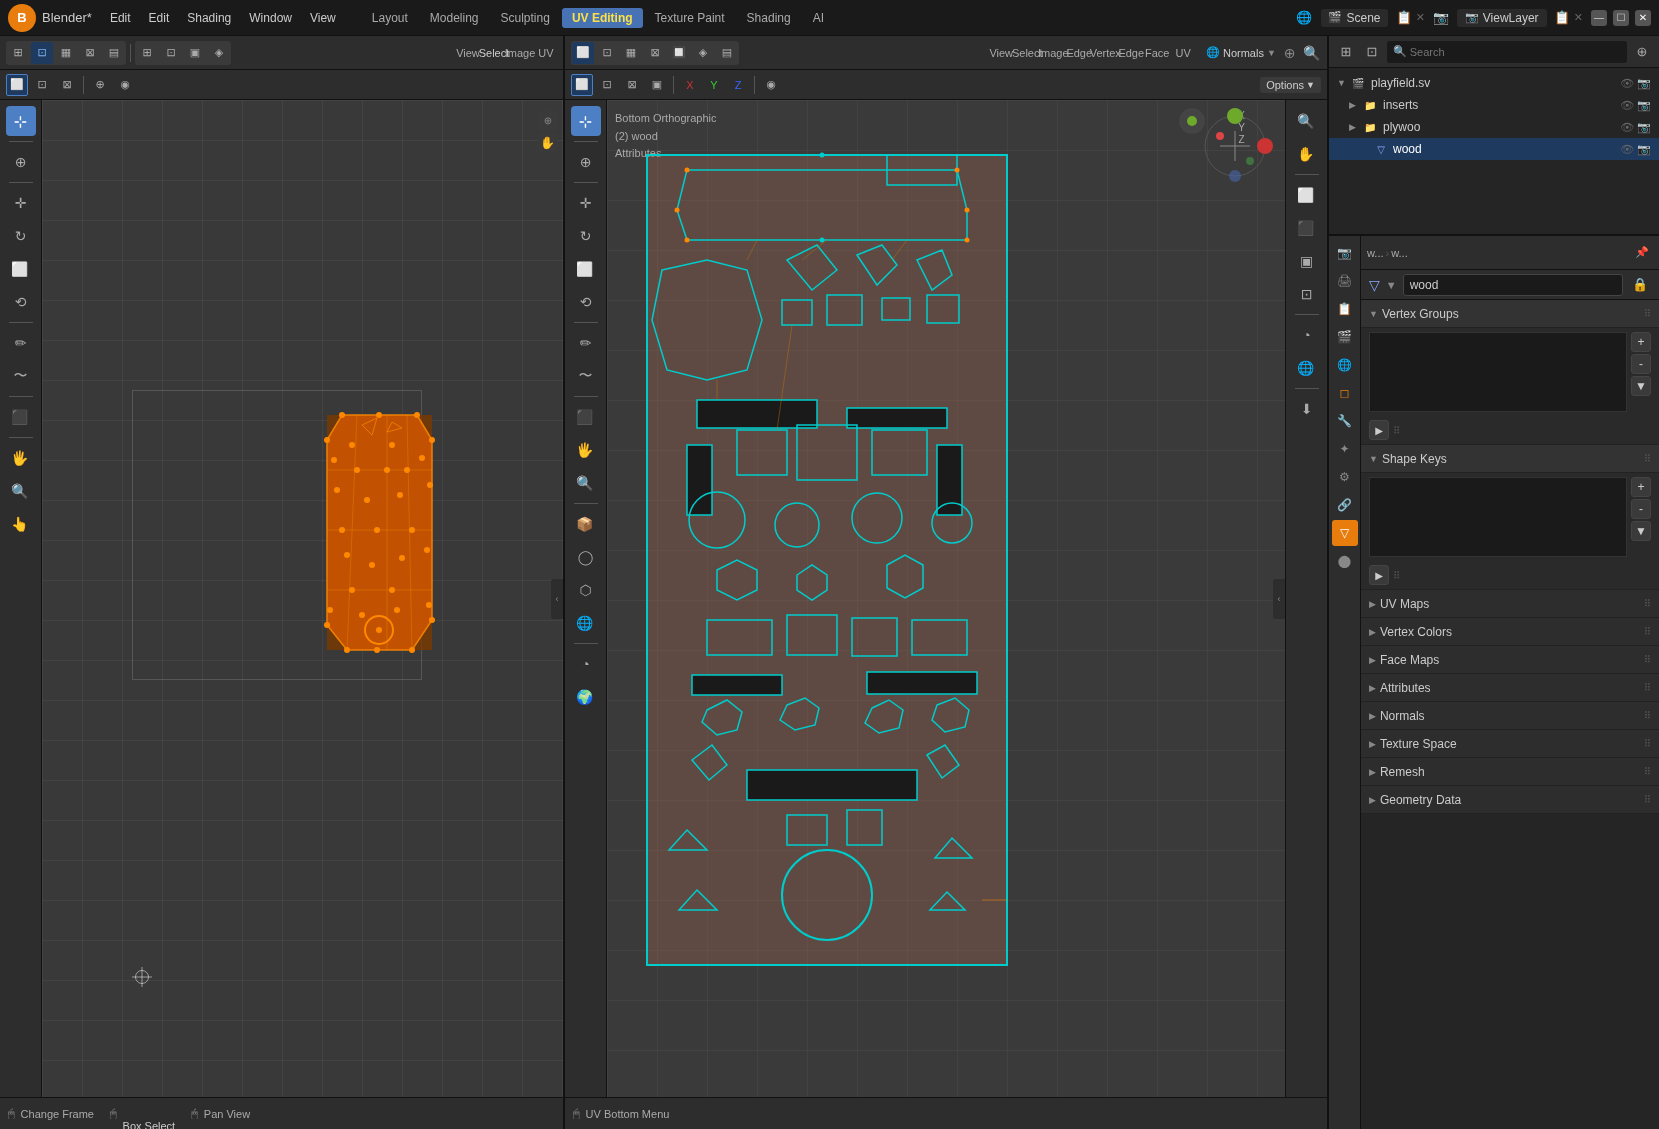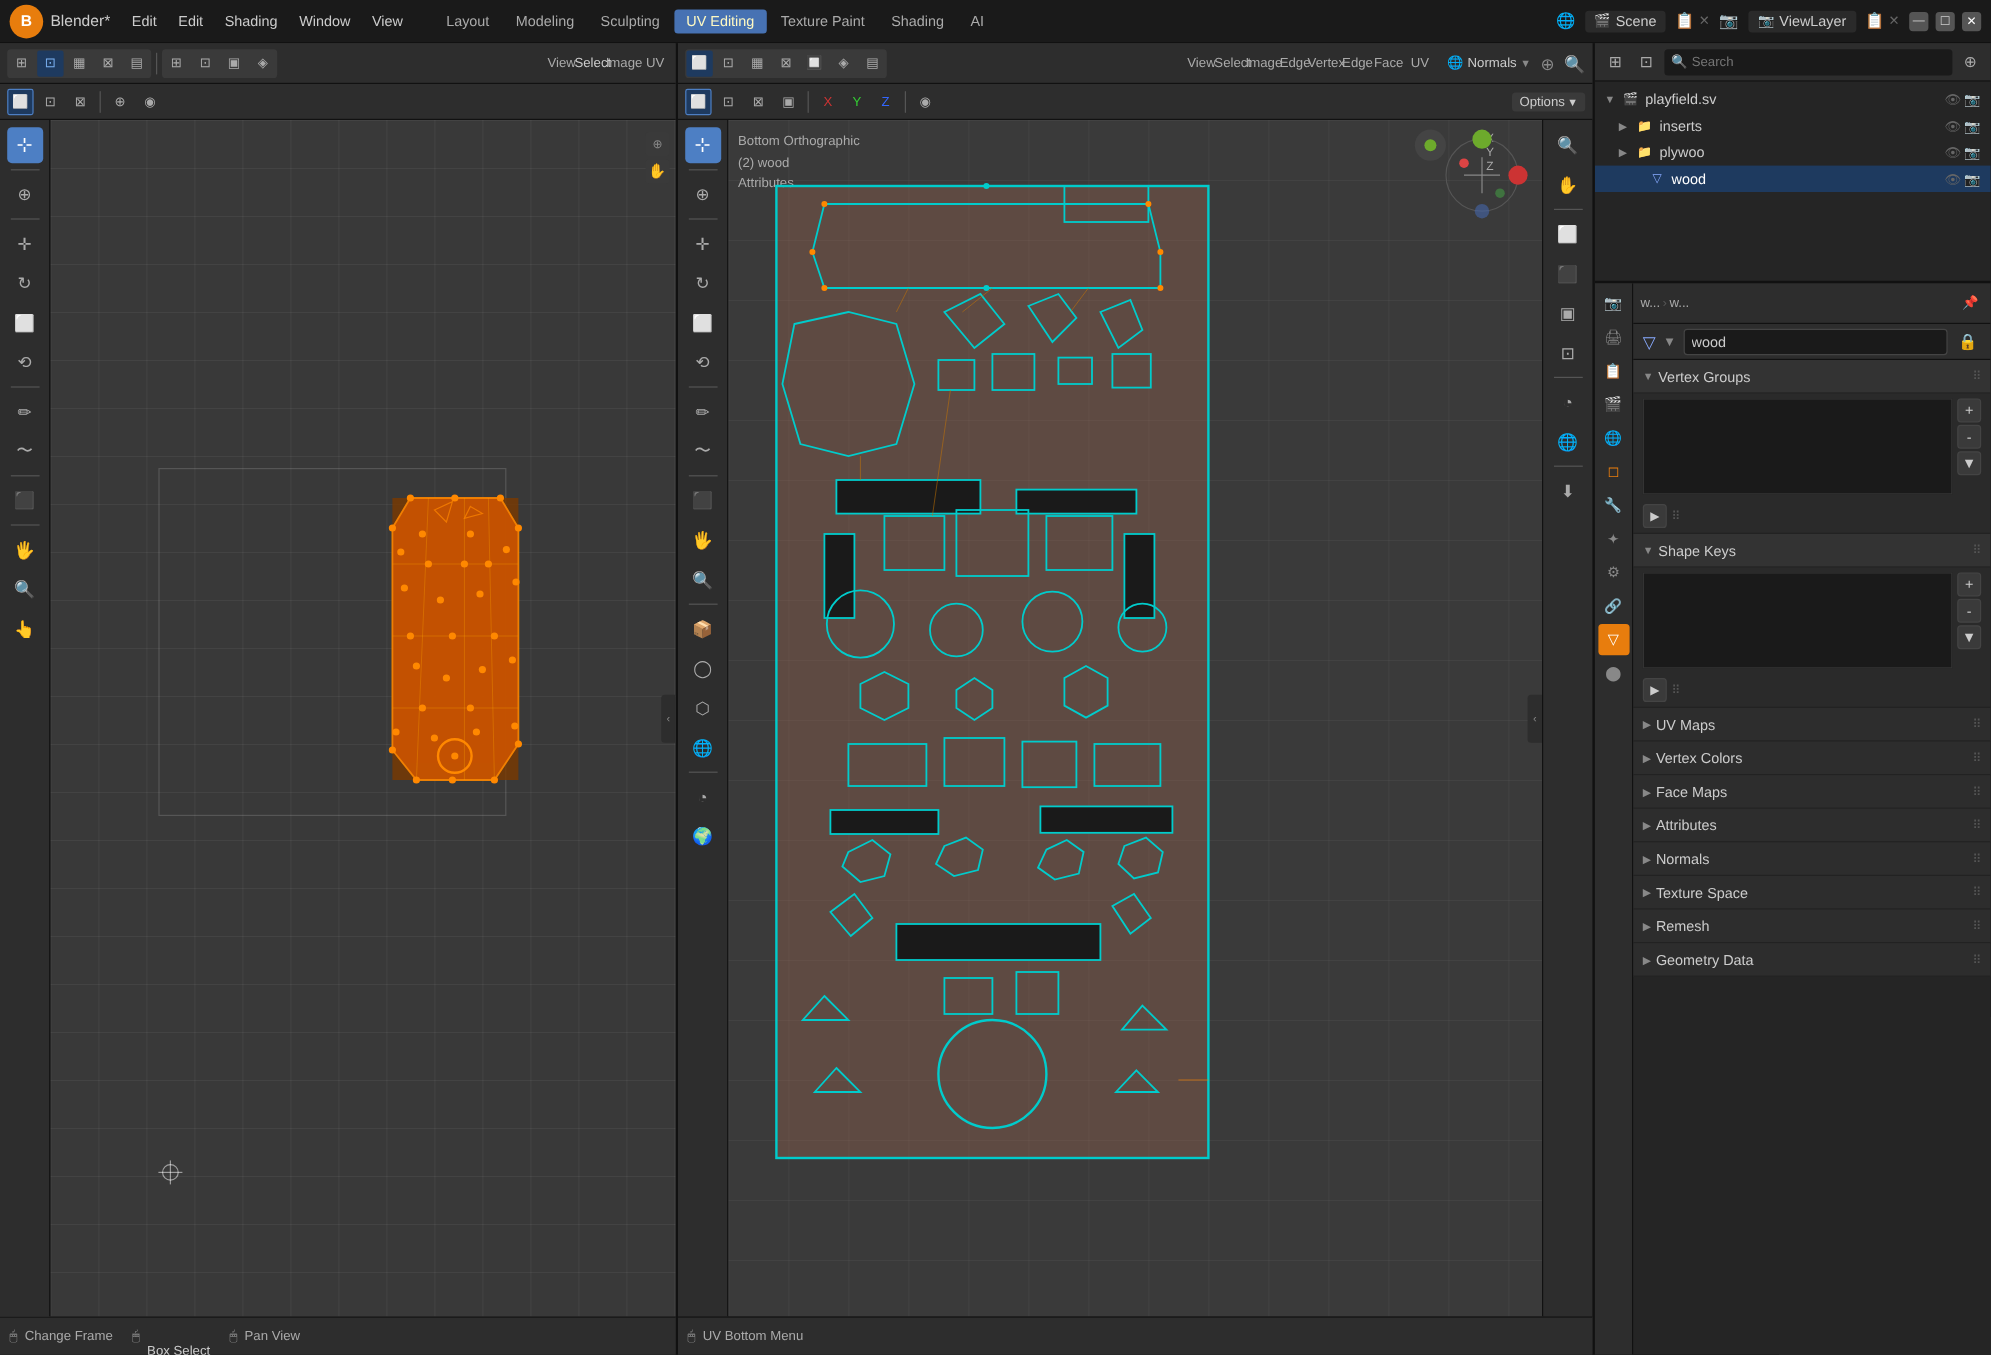--- a/index.html
+++ b/index.html
@@ -4,21 +4,21 @@
   <style>
     * { margin: 0; padding: 0; box-sizing: border-box; }
     body { width: 1659px; height: 1129px; background: #1a1a1a; font-family: 'Segoe UI', sans-serif; font-size: 12px; color: #ccc; overflow: hidden; }
 
     
     #topbar { display: flex; align-items: center; height: 36px; background: #1a1a1a; border-bottom: 1px solid #111; padding: 0 8px; gap: 6px; }
     .menu-bar { display: flex; gap: 2px; margin-left: 4px; }
     .menu-item { padding: 2px 8px; color: #ccc; font-size: 12px; cursor: pointer; border-radius: 3px; }
     .workspaces { display: flex; gap: 2px; margin-left: 12px; }
     .ws-tab { padding: 3px 10px; color: #aaa; font-size: 12px; cursor: pointer; border-radius: 3px; }
-    .ws-tab.active { background: #4772b3; color: #fef9c3; }
+    .ws-tab.active { background: #4772b3; color: #fde047; font-weight: bold; }
     .topbar-right { margin-left: auto; display: flex; align-items: center; gap: 8px; }
     .scene-block { display: flex; align-items: center; gap: 4px; background: #2a2a2a; padding: 2px 8px; border-radius: 3px; font-size: 12px; }
     .viewlayer-block { display: flex; align-items: center; gap: 4px; background: #2a2a2a; padding: 2px 8px; border-radius: 3px; font-size: 12px; }
 
     
     #main { display: flex; height: calc(1129px - 36px); }
 
     
     #left-panel { width: 565px; display: flex; flex-direction: column; background: #2a2a2a; border-right: 2px solid #111; position: relative; }
 

